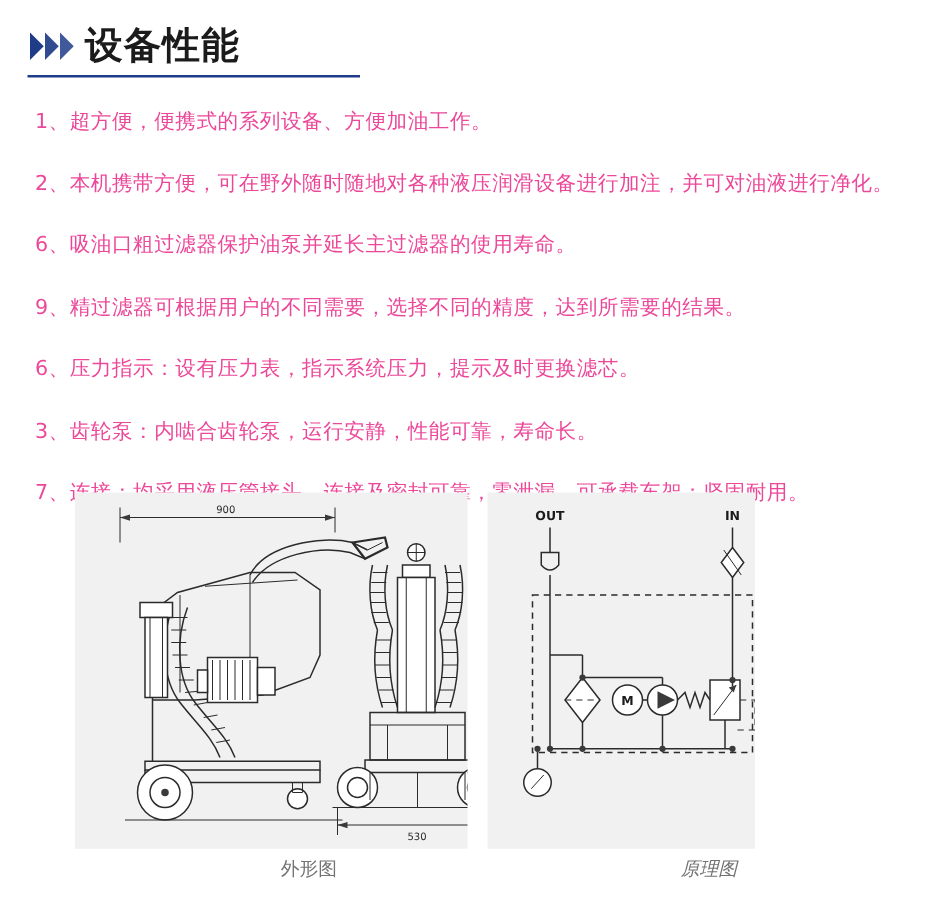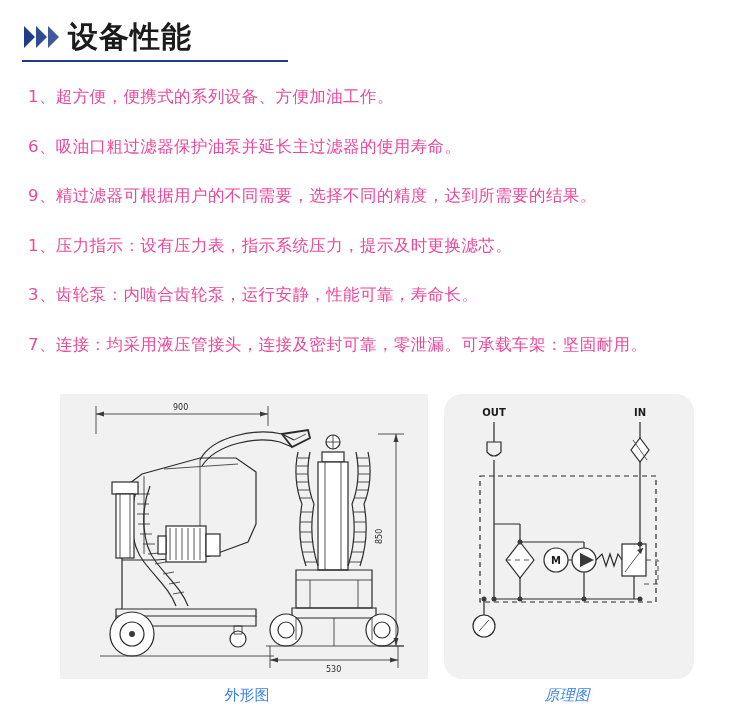--- a/index.html
+++ b/index.html
@@ -66,43 +66,43 @@
     color: #ec4899;
     letter-spacing: 0.4px;
     text-align: left;
   }
 
   
   .figures {
     position: absolute;
     left: 60px;
     top: 380px;
-    width: 634px;
+    width: 544px;
     height: 285px;
     display: flex;
     gap: 16px;
   }
   .fig-box {
     background: #f1f1f1;
     position: relative;
     overflow: hidden;
   }
   .fig-left { width: 374px; height: 285px; }
-  .fig-right { width: 254px; height: 285px; border-radius: 18px; }
+  .fig-right { width: 254px; height: 285px; }
 
   .captions {
     position: absolute;
     left: 60px;
     top: 672px;
     width: 634px;
     display: flex;
   }
   .cap {
     font-size: 15px;
-    color: #3b82f6;
+    color: #737373;
     text-align: center;
   }
   .cap-left { width: 374px; }
   .cap-right { width: 254px; margin-left: 6px; font-style: italic; }
 
   svg { display: block; }
   .ln { stroke: #2b2b2b; fill: none; }
   .thin { stroke-width: 0.8; }
   .med { stroke-width: 1.2; }
   .thick { stroke-width: 1.8; }
@@ -130,23 +130,24 @@
     <span class="header-arrows">
       <span class="arrow a1"></span>
       <span class="arrow a2"></span>
       <span class="arrow a3"></span>
     </span>
     <span class="header-title">设备性能</span>
   </div>
 
   <div class="features">
     <p class="feature-line">1、超方便，便携式的系列设备、方便加油工作。</p>
+    <p class="feature-line">2、本机携带方便，可在野外随时随地对各种液压润滑设备进行加注，并可对油液进行净化。</p>
     <p class="feature-line">6、吸油口粗过滤器保护油泵并延长主过滤器的使用寿命。</p>
     <p class="feature-line">9、精过滤器可根据用户的不同需要，选择不同的精度，达到所需要的结果。</p>
-    <p class="feature-line">1、压力指示：设有压力表，指示系统压力，提示及时更换滤芯。</p>
+    <p class="feature-line">6、压力指示：设有压力表，指示系统压力，提示及时更换滤芯。</p>
     <p class="feature-line">3、齿轮泵：内啮合齿轮泵，运行安静，性能可靠，寿命长。</p>
     <p class="feature-line">7、连接：均采用液压管接头，连接及密封可靠，零泄漏。可承载车架：坚固耐用。</p>
   </div>
 
   <div class="figures">
 
     <div class="fig-box fig-left">
       <svg width="374" height="285" viewBox="0 0 374 285">
 
         <line class="ln thin" x1="36" y1="12" x2="36" y2="40"></line>

